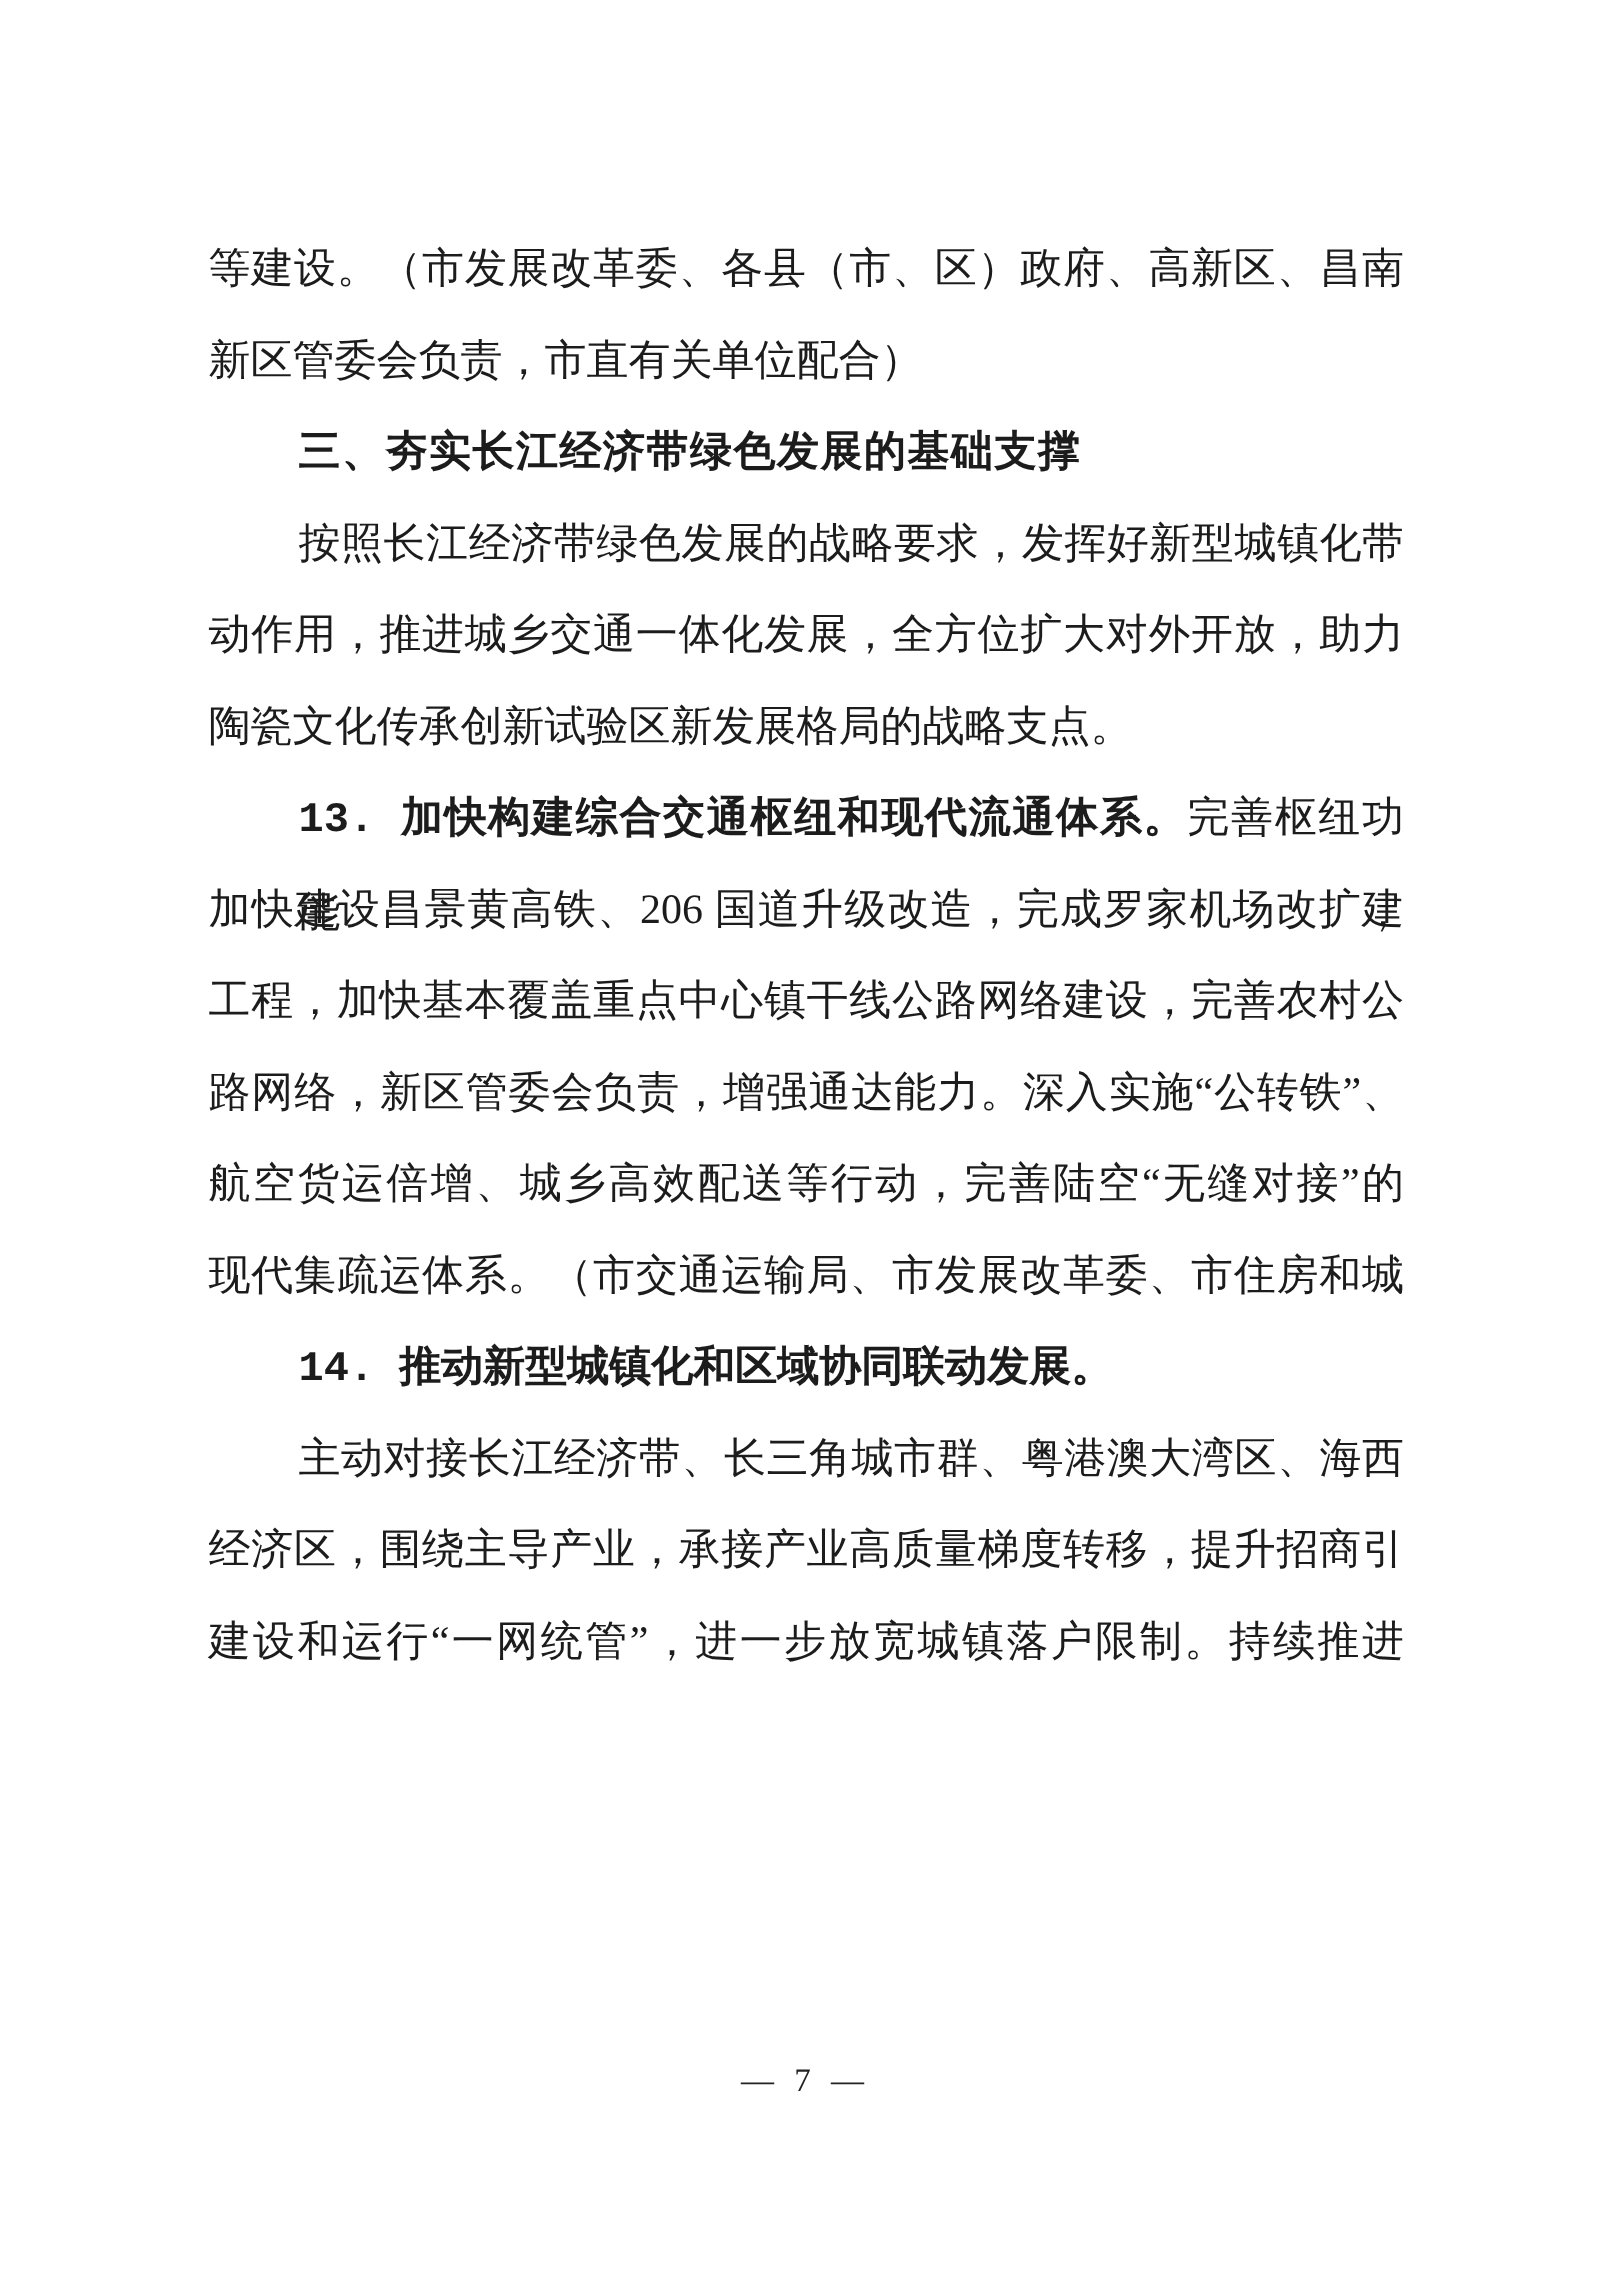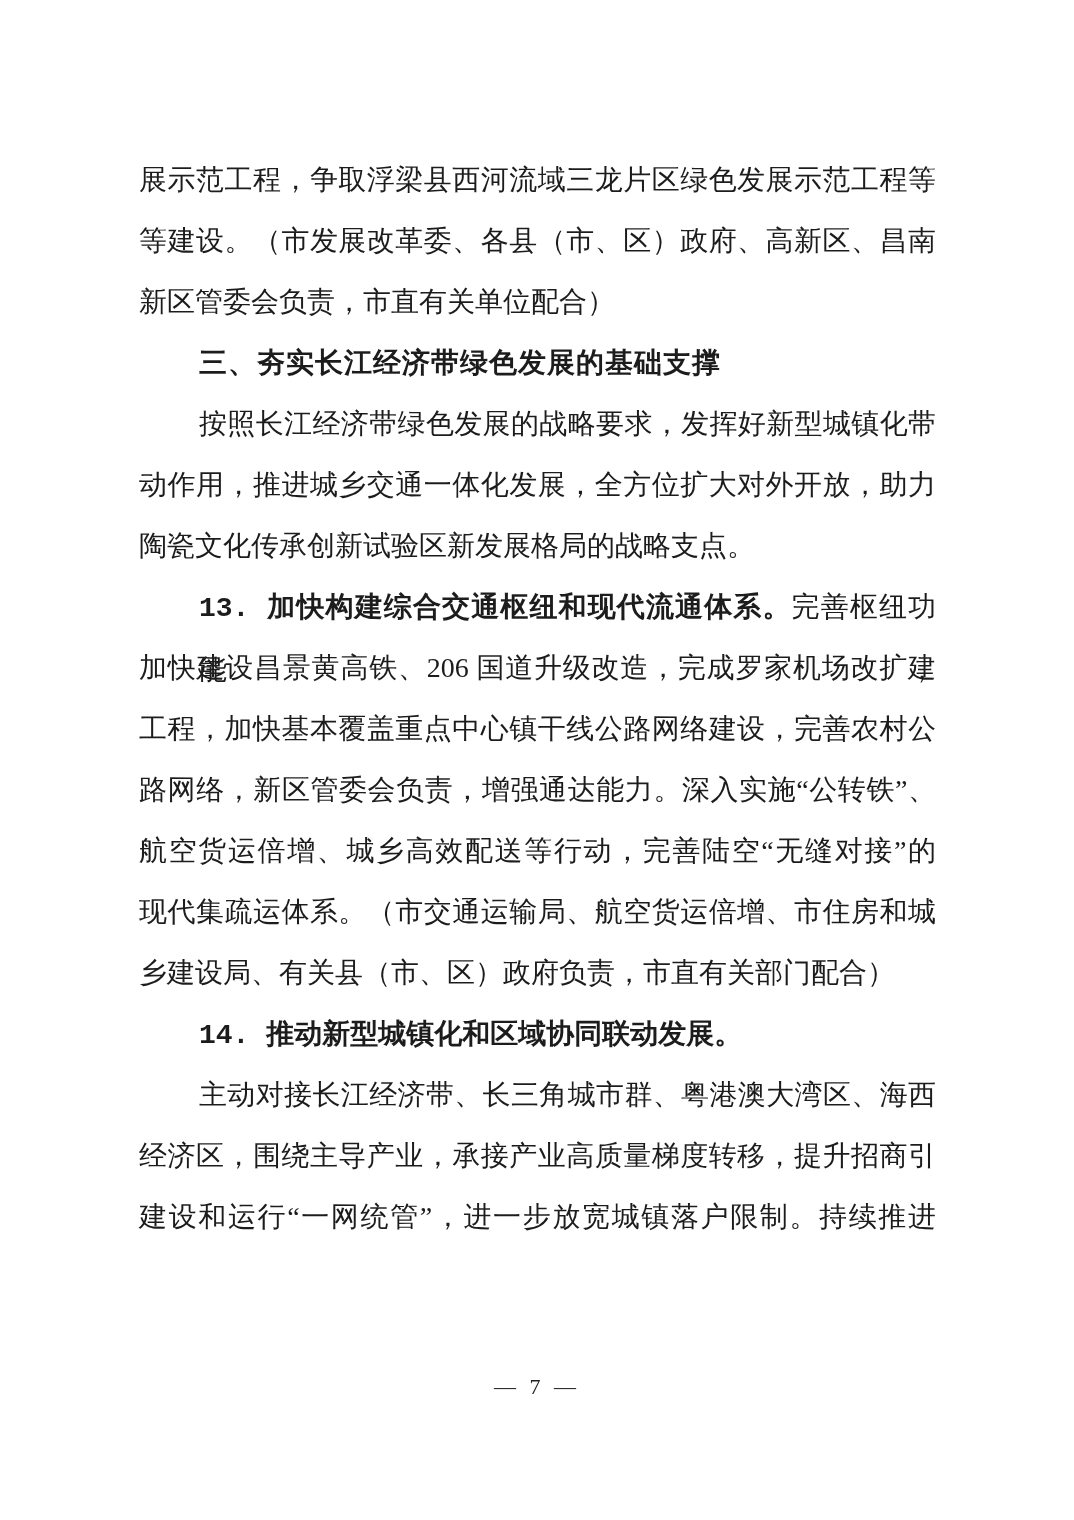--- a/index.html
+++ b/index.html
@@ -55,33 +55,31 @@
     line-height: 30px;
     color: #222222;
     letter-spacing: 4px;
   }
 </style>
 </head>
 <body>
 
 <div class="page">
   <div class="doc-body">
-      <div class="line full"><span class="text-run">展示范工程，争取浮梁县西河流域三龙片区绿色发展示范工程等</span></div>
       <div class="line full"><span class="text-run">等建设。（市发展改革委、各县（市、区）政府、高新区、昌南</span></div>
       <div class="line"><span class="text-run">新区管委会负责，市直有关单位配合）</span></div>
       <div class="line indent hei"><span class="bold-run">三、夯实长江经济带绿色发展的基础支撑</span></div>
       <div class="line indent full"><span class="text-run">按照长江经济带绿色发展的战略要求，发挥好新型城镇化带</span></div>
       <div class="line full"><span class="text-run">动作用，推进城乡交通一体化发展，全方位扩大对外开放，助力</span></div>
       <div class="line"><span class="text-run">陶瓷文化传承创新试验区新发展格局的战略支点。</span></div>
       <div class="line indent full"><span class="bold-run">13. 加快构建综合交通枢纽和现代流通体系。</span><span class="text-run">完善枢纽功能，</span></div>
       <div class="line full"><span class="text-run">加快建设昌景黄高铁、206 国道升级改造，完成罗家机场改扩建</span></div>
       <div class="line full"><span class="text-run">工程，加快基本覆盖重点中心镇干线公路网络建设，完善农村公</span></div>
       <div class="line full"><span class="text-run">路网络，新区管委会负责，增强通达能力。深入实施“公转铁”、</span></div>
       <div class="line full"><span class="text-run">航空货运倍增、城乡高效配送等行动，完善陆空“无缝对接”的</span></div>
-      <div class="line full"><span class="text-run">现代集疏运体系。（市交通运输局、航空货运倍增、市住房和城</span></div>
-      <div class="line"><span class="text-run">乡建设局、有关县（市、区）政府负责，市直有关部门配合）</span></div>
+      <div class="line full"><span class="text-run">现代集疏运体系。（市交通运输局、市发展改革委、市住房和城</span></div>
       <div class="line indent"><span class="bold-run">14. 推动新型城镇化和区域协同联动发展。</span></div>
       <div class="line indent full"><span class="text-run">主动对接长江经济带、长三角城市群、粤港澳大湾区、海西</span></div>
       <div class="line full"><span class="text-run">经济区，围绕主导产业，承接产业高质量梯度转移，提升招商引</span></div>
       <div class="line full"><span class="text-run">建设和运行“一网统管”，进一步放宽城镇落户限制。持续推进</span></div>
     </div>
   <div class="page-number">— 7 —</div>
 </div>
 
 </body></html>

